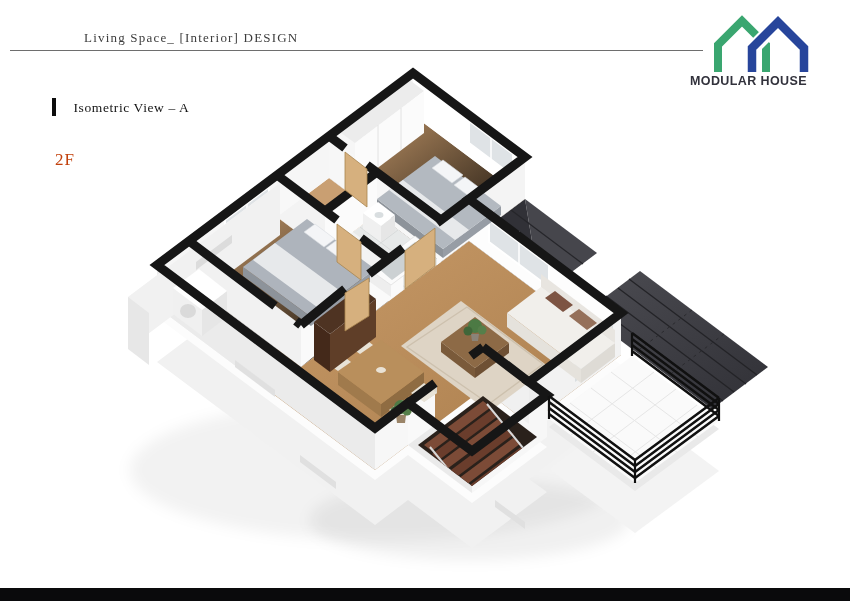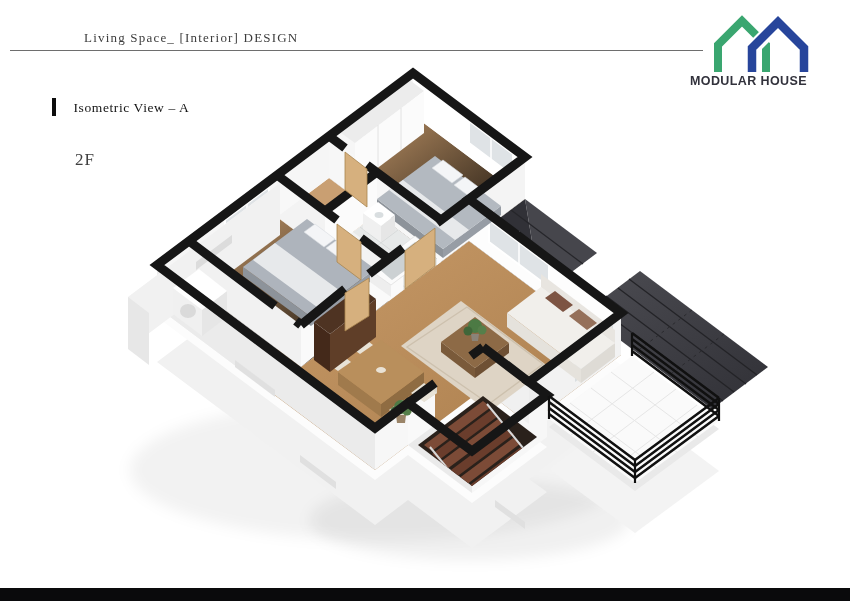--- a/index.html
+++ b/index.html
@@ -5,21 +5,21 @@
   html,body{margin:0;padding:0;background:#ffffff;}
   .page{position:relative;width:850px;height:601px;background:#ffffff;overflow:hidden;
         font-family:"Liberation Serif", serif;}
   .header-title{position:absolute;left:38px;top:30px;font-size:13px;letter-spacing:1.2px;
         color:#3c3c3c;margin-left:46px;}
   .header-rule{position:absolute;left:10px;top:50px;width:693px;height:0;
         border-top:1.6px solid #6e6e6e;}
   .view-block{position:absolute;left:52px;top:97px;display:flex;align-items:flex-end;gap:12px;}
   .view-bar{width:3.5px;height:18px;background:#0d0d0d;margin-right:6px;margin-top:1px;}
   .view-title{font-size:13.5px;color:#141414;letter-spacing:0.6px;}
-  .floor-label{position:absolute;left:55px;top:150px;font-size:17px;color:#404040;letter-spacing:1px;margin-left:20px;}
+  .floor-label{position:absolute;left:55px;top:150px;font-size:17px;color:#c2410c;letter-spacing:1px;}
   .logo{position:absolute;left:700px;top:12px;width:120px;height:80px;}
   .logo-text{position:absolute;left:690px;top:74px;width:140px;text-align:left;
         font-family:"Liberation Sans", sans-serif;font-weight:bold;font-size:12.5px;
         letter-spacing:0.4px;color:#32323c;}
   .logo-green{stroke:var(--logo-green,#3aa670);}
   .logo-blue{stroke:var(--logo-blue,#27459b);}
   .footer-bar{position:absolute;left:0;top:588px;width:850px;height:13px;
         background:var(--footer-bar,#0a0a0c);}
   .plan{position:absolute;left:0;top:0;}
 </style>

